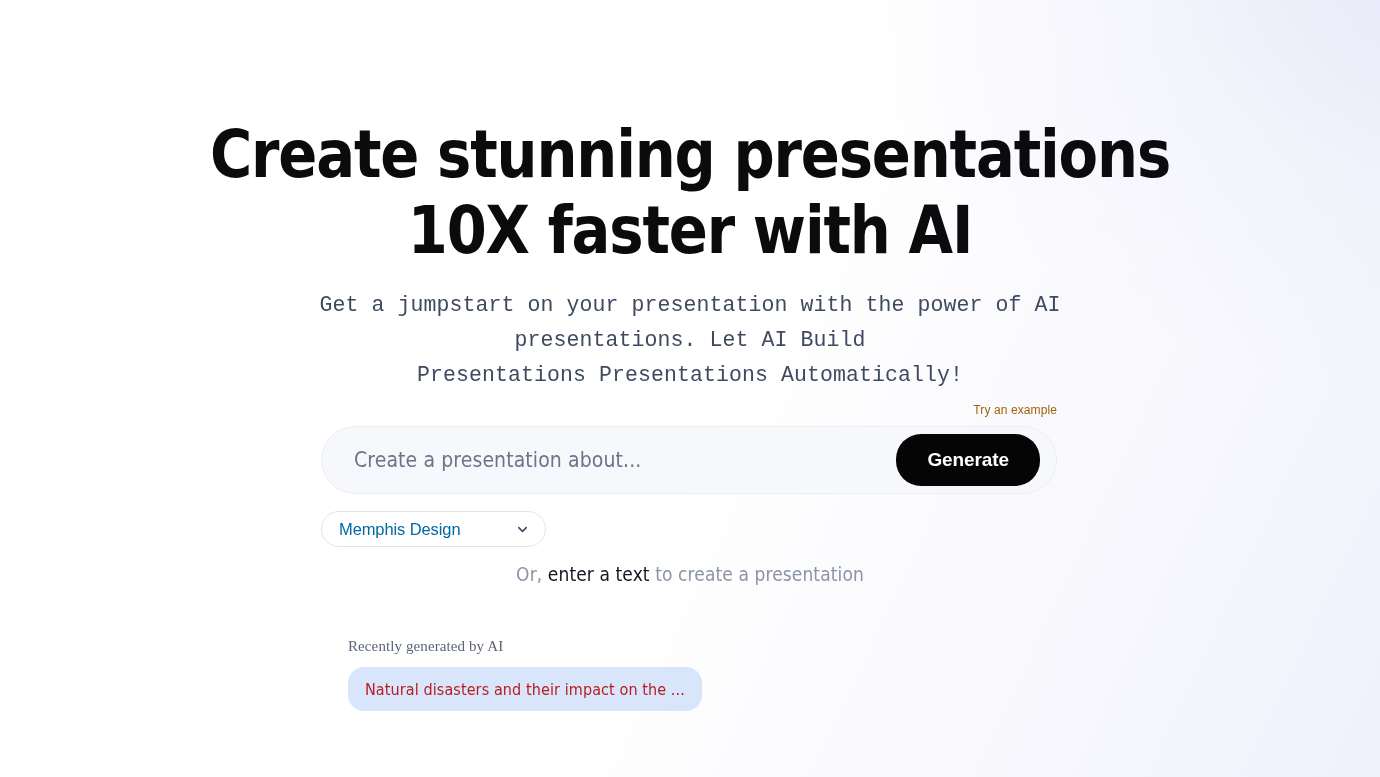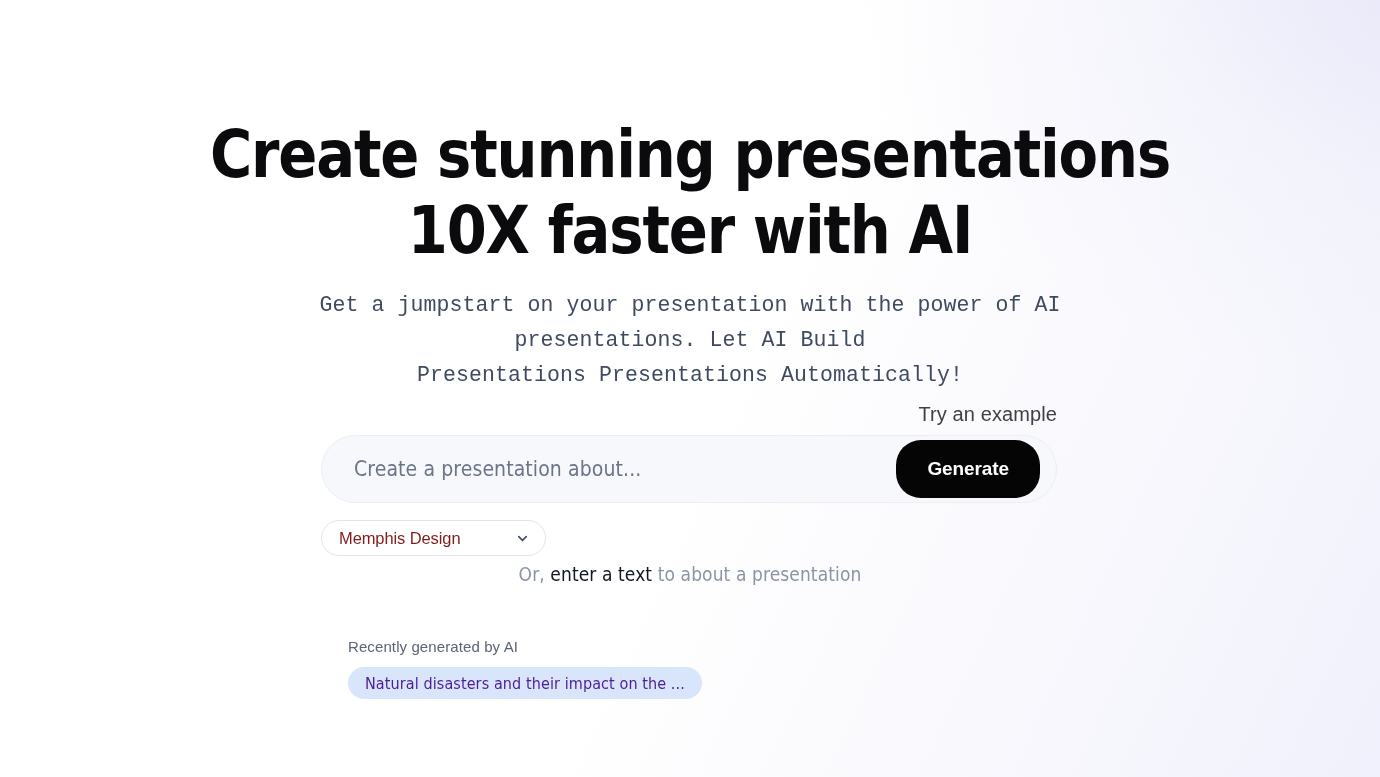--- a/index.html
+++ b/index.html
@@ -76,22 +76,22 @@
     width: 736px;
   }
 
   .try-example-row {
     display: flex;
     justify-content: flex-end;
     padding-right: 0px;
     margin-bottom: 9px;
   }
   .try-example {
-    font-size: 20px;
-    color: #404040;
+    font-size: 12px;
+    color: #a16207;
     letter-spacing: 0.1px;
     cursor: pointer;
     background: none;
     border: none;
     font-family: "Liberation Sans", sans-serif;
   }
 
   .input-shell {
     position: relative;
     width: 736px;
@@ -115,21 +115,21 @@
     color: #1e2430;
     letter-spacing: 0.1px;
   }
   .prompt-input::placeholder { color: #6b7488; opacity: 1; }
 
   .generate-btn {
     position: absolute;
     right: 16px;
     top: 50%;
     transform: translateY(-50%);
-    height: 58px;
+    height: 52px;
     padding: 0 31px;
     background: #050505;
     color: #ffffff;
     border: none;
     border-radius: 25px;
     font-family: "Liberation Sans", sans-serif;
     font-size: 19px;
     font-weight: 700;
     letter-spacing: -0.1px;
     cursor: pointer;
@@ -146,21 +146,21 @@
     border-radius: 18px;
     display: flex;
     align-items: center;
     justify-content: space-between;
     padding: 0 15px 0 17px;
     cursor: pointer;
   }
   .style-select-label {
     font-family: "Liberation Sans", sans-serif;
     font-size: 16.5px;
-    color: #7f1d1d;
+    color: #0369a1;
     letter-spacing: -0.1px;
   }
   .chevron-down {
     width: 15px;
     height: 15px;
     display: block;
     color: #3f4a60;
     flex: none;
   }
 
@@ -183,42 +183,42 @@
   }
 
   
   .recent {
     position: absolute;
     left: 348px;
     top: 638px;
     width: 700px;
   }
   .recent-title {
-    font-family: Liberation Sans, sans-serif;
+    font-family: Liberation Serif, serif;
     font-size: 15px;
     color: #5b6478;
     letter-spacing: 0.1px;
     margin-bottom: 12px;
   }
   .recent-chips {
     display: flex;
     gap: 11px;
     align-items: center;
   }
   .chip {
     background: #d8e5fb;
     border: none;
     border-radius: 16px;
-    height: 32px;
+    height: 44px;
     display: inline-flex;
     align-items: center;
     padding: 0 17px;
     font-family: "Liberation Sans Narrow", "DejaVu Sans Condensed", "Liberation Sans", sans-serif;
     font-size: 16px;
-    color: #4c1d95;
+    color: #b91c1c;
     letter-spacing: 0.1px;
     white-space: nowrap;
     cursor: pointer;
   }
 </style>
 </head>
 <body>
 
 <div class="bg-wash"></div>
 
@@ -250,21 +250,21 @@
       <span>
         <svg class="chevron-down" viewBox="0 0 20 20" fill="none" stroke="currentColor" stroke-width="2.1" stroke-linecap="round" stroke-linejoin="round" aria-hidden="true">
           <path d="M5 7.5 L10 12.5 L15 7.5"></path>
         </svg>
       </span>
     </div>
 
   </div>
 
   <div class="or-line">
-    <span>Or, </span><span class="strong">enter a text</span><span> to about a presentation</span>
+    <span>Or, </span><span class="strong">enter a text</span><span> to create a presentation</span>
   </div>
 
   <div class="recent">
     <div class="recent-title">Recently generated by AI</div>
     <div class="recent-chips">
       <button class="chip">Natural disasters and their impact on the ...</button>
     </div>
   </div>
 
 </div>

